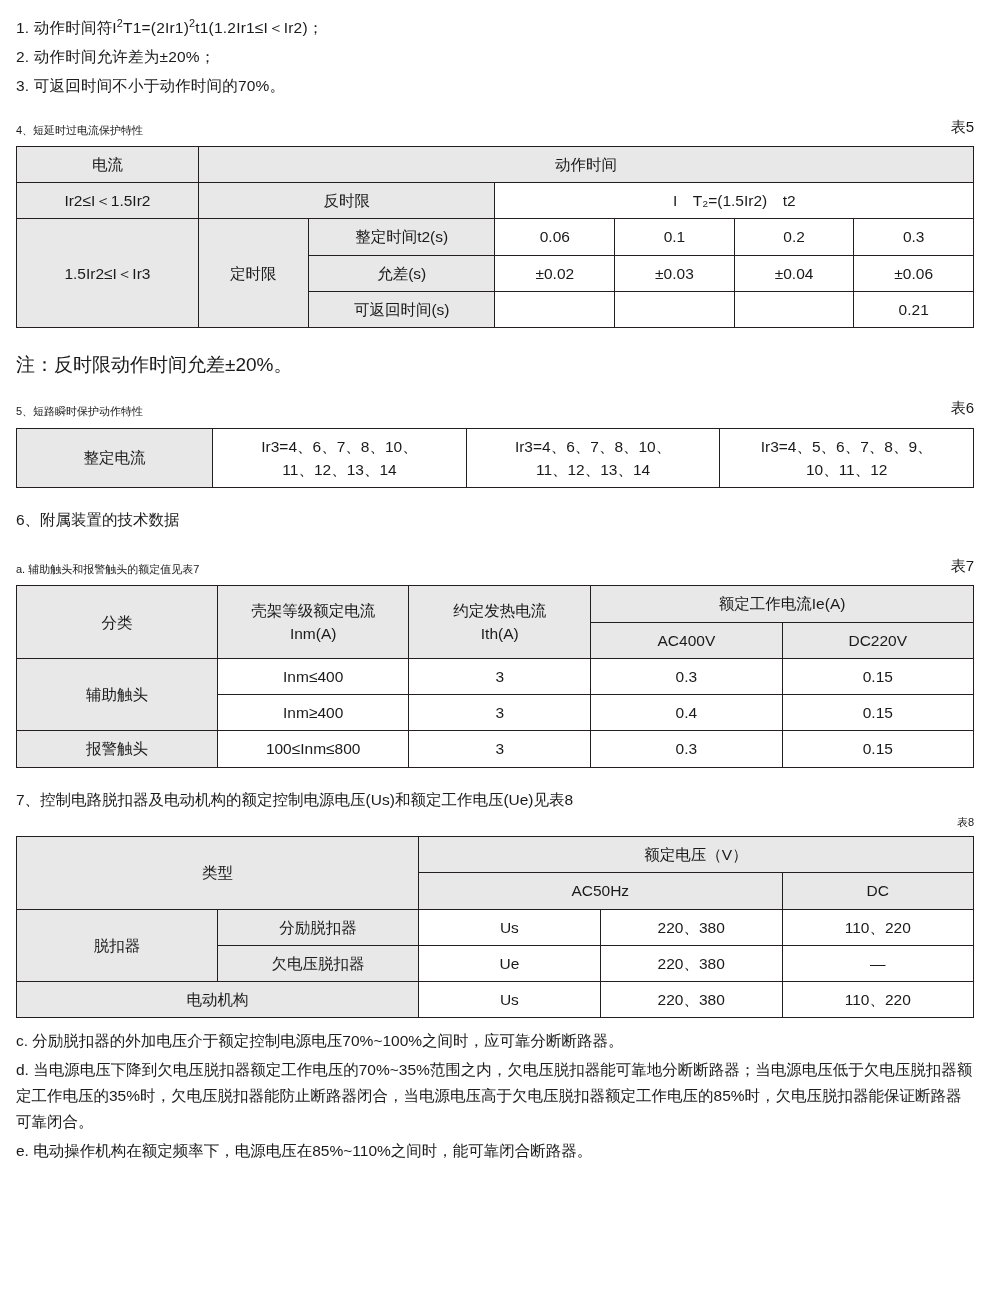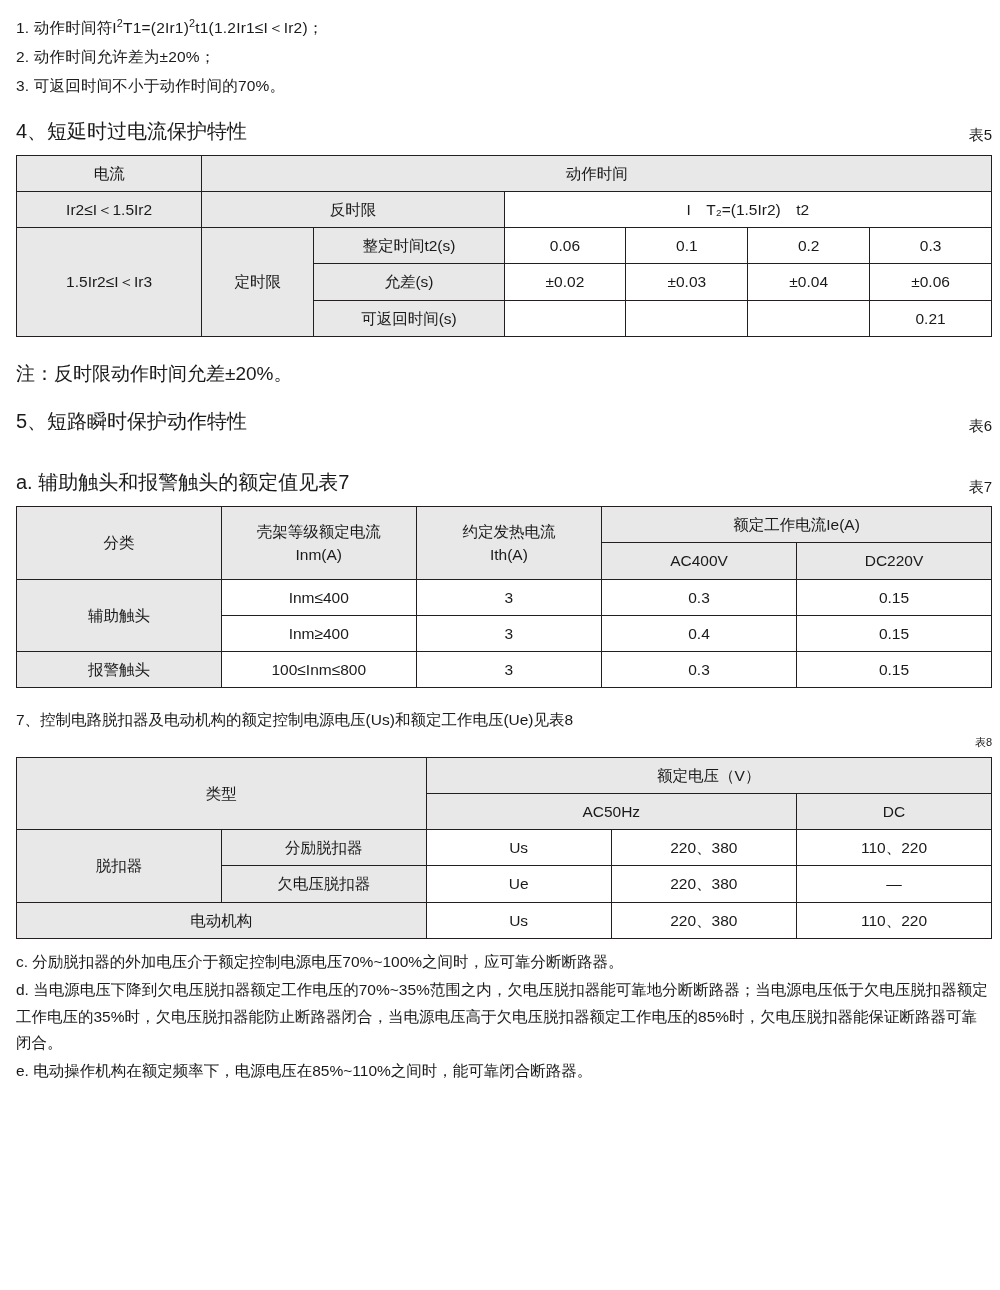--- a/index.html
+++ b/index.html
@@ -11,38 +11,38 @@
     width: 1000px;
     min-height: 1290px;
     font-family: "Liberation Sans", "DejaVu Sans", sans-serif;
     color: #1a1a1a;
     font-size: 15.5px;
     line-height: 1.75;
   }
   .page {
     width: 1000px;
     box-sizing: border-box;
-    padding: 14px 8px 10px 16px;
+    padding: 14px 26px 10px 16px;
   }
   .note-line {
     margin: 0 0 2px 0;
     font-size: 15.5px;
     letter-spacing: 0.2px;
   }
   sup { font-size: 0.7em; vertical-align: super; }
 
   .section-head {
     display: flex;
     justify-content: space-between;
     align-items: flex-end;
     margin-top: 14px;
     margin-bottom: 6px;
   }
   .section-head .title {
-    font-size: 20px;
+    font-size: 11px;
     text-align: right;
   }
   .section-head .tbl-no {
     font-size: 15px;
   }
   .tbl-no-right {
     text-align: right;
     font-size: 11px;
     margin-bottom: 4px;
   }
@@ -150,23 +150,33 @@
   </div>
 
   <table class="t">
     <colgroup>
       <col style="width:20.5%">
       <col style="width:26.5%">
       <col style="width:26.5%">
       <col style="width:26.5%">
     </colgroup>
     <tbody>
-    </tbody>
-  </table>
-
+      <tr>
+        <td class="shade">整定电流</td>
+        <td style="white-space:pre-line">Ir3=4、6、7、8、10、
+11、12、13、14</td>
+        <td style="white-space:pre-line">Ir3=4、6、7、8、10、
+11、12、13、14</td>
+        <td style="white-space:pre-line">Ir3=4、5、6、7、8、9、
+10、11、12</td>
+      </tr>
+    </tbody>
+  </table>
+
+  <p class="plain-para mt18">6、附属装置的技术数据</p>
   <div class="section-head" style="margin-top:20px;">
     <div class="title">a. 辅助触头和报警触头的额定值见表7</div>
     <div class="tbl-no">表7</div>
   </div>
 
   <table class="t">
     <colgroup>
       <col style="width:21%">
       <col style="width:20%">
       <col style="width:19%">

